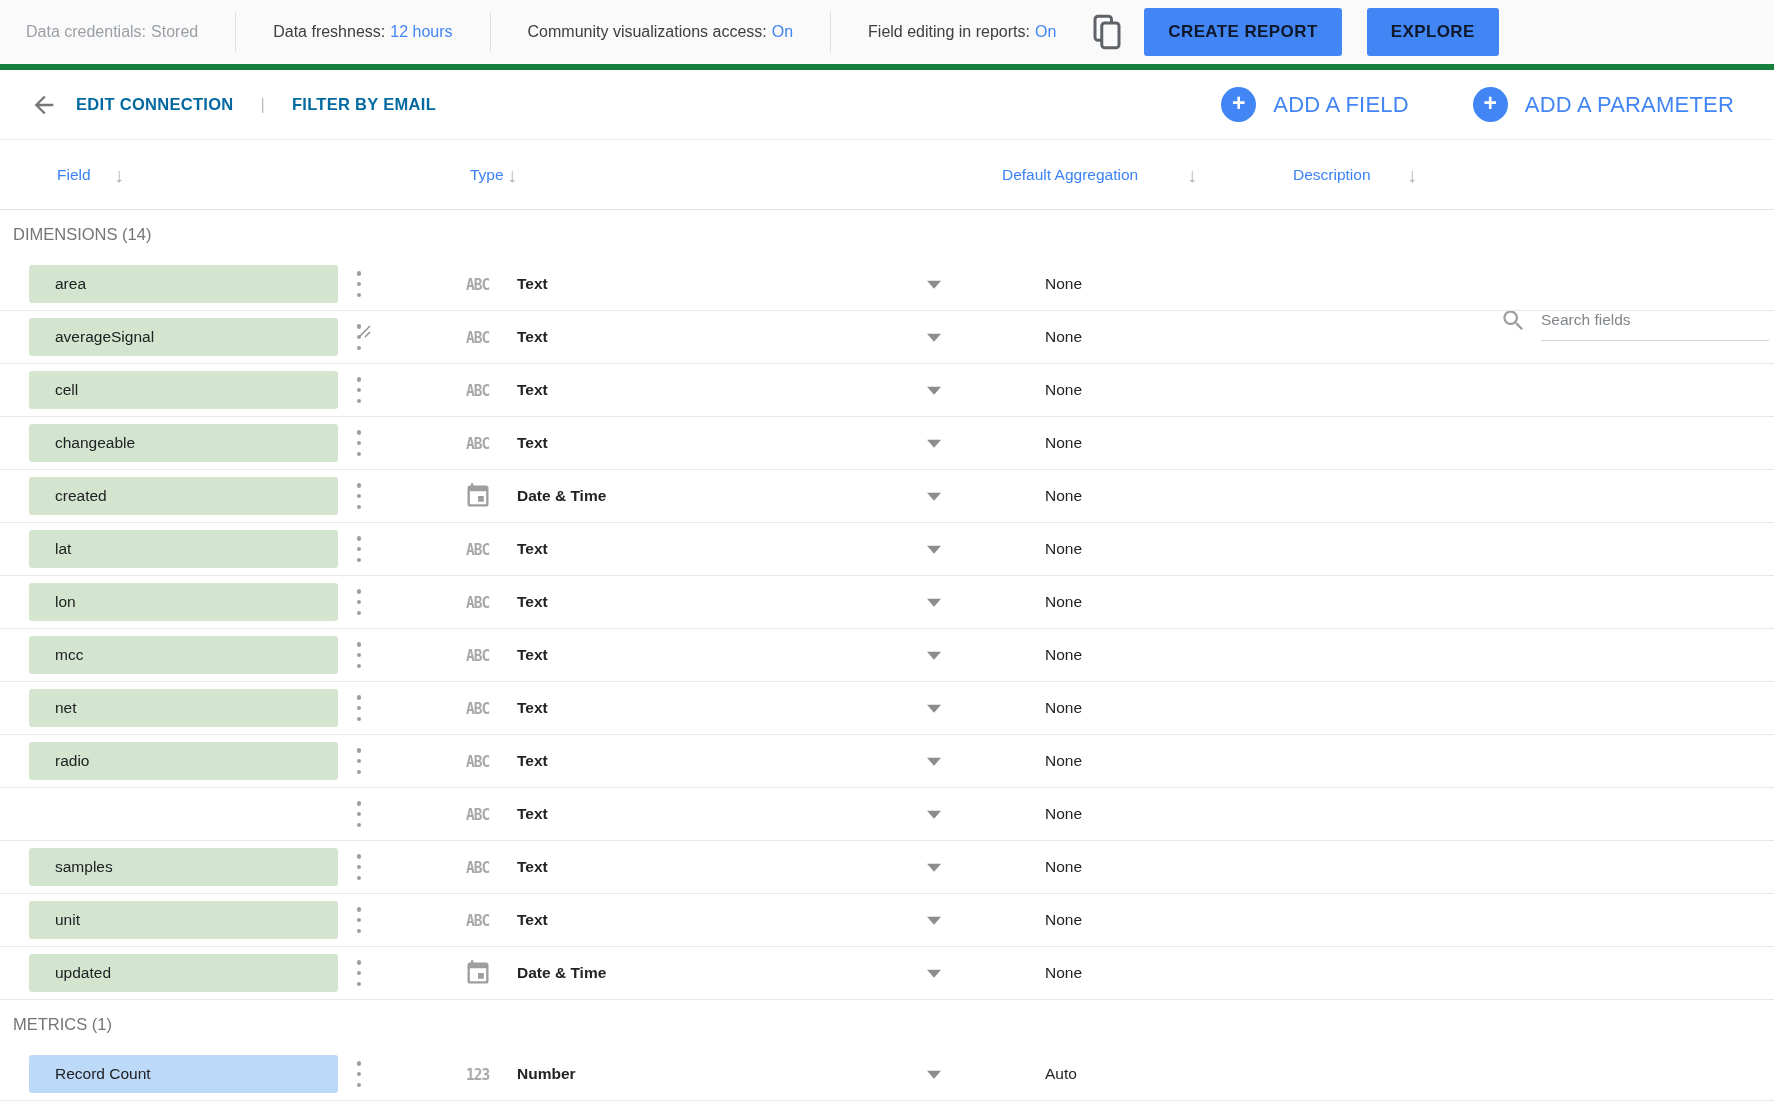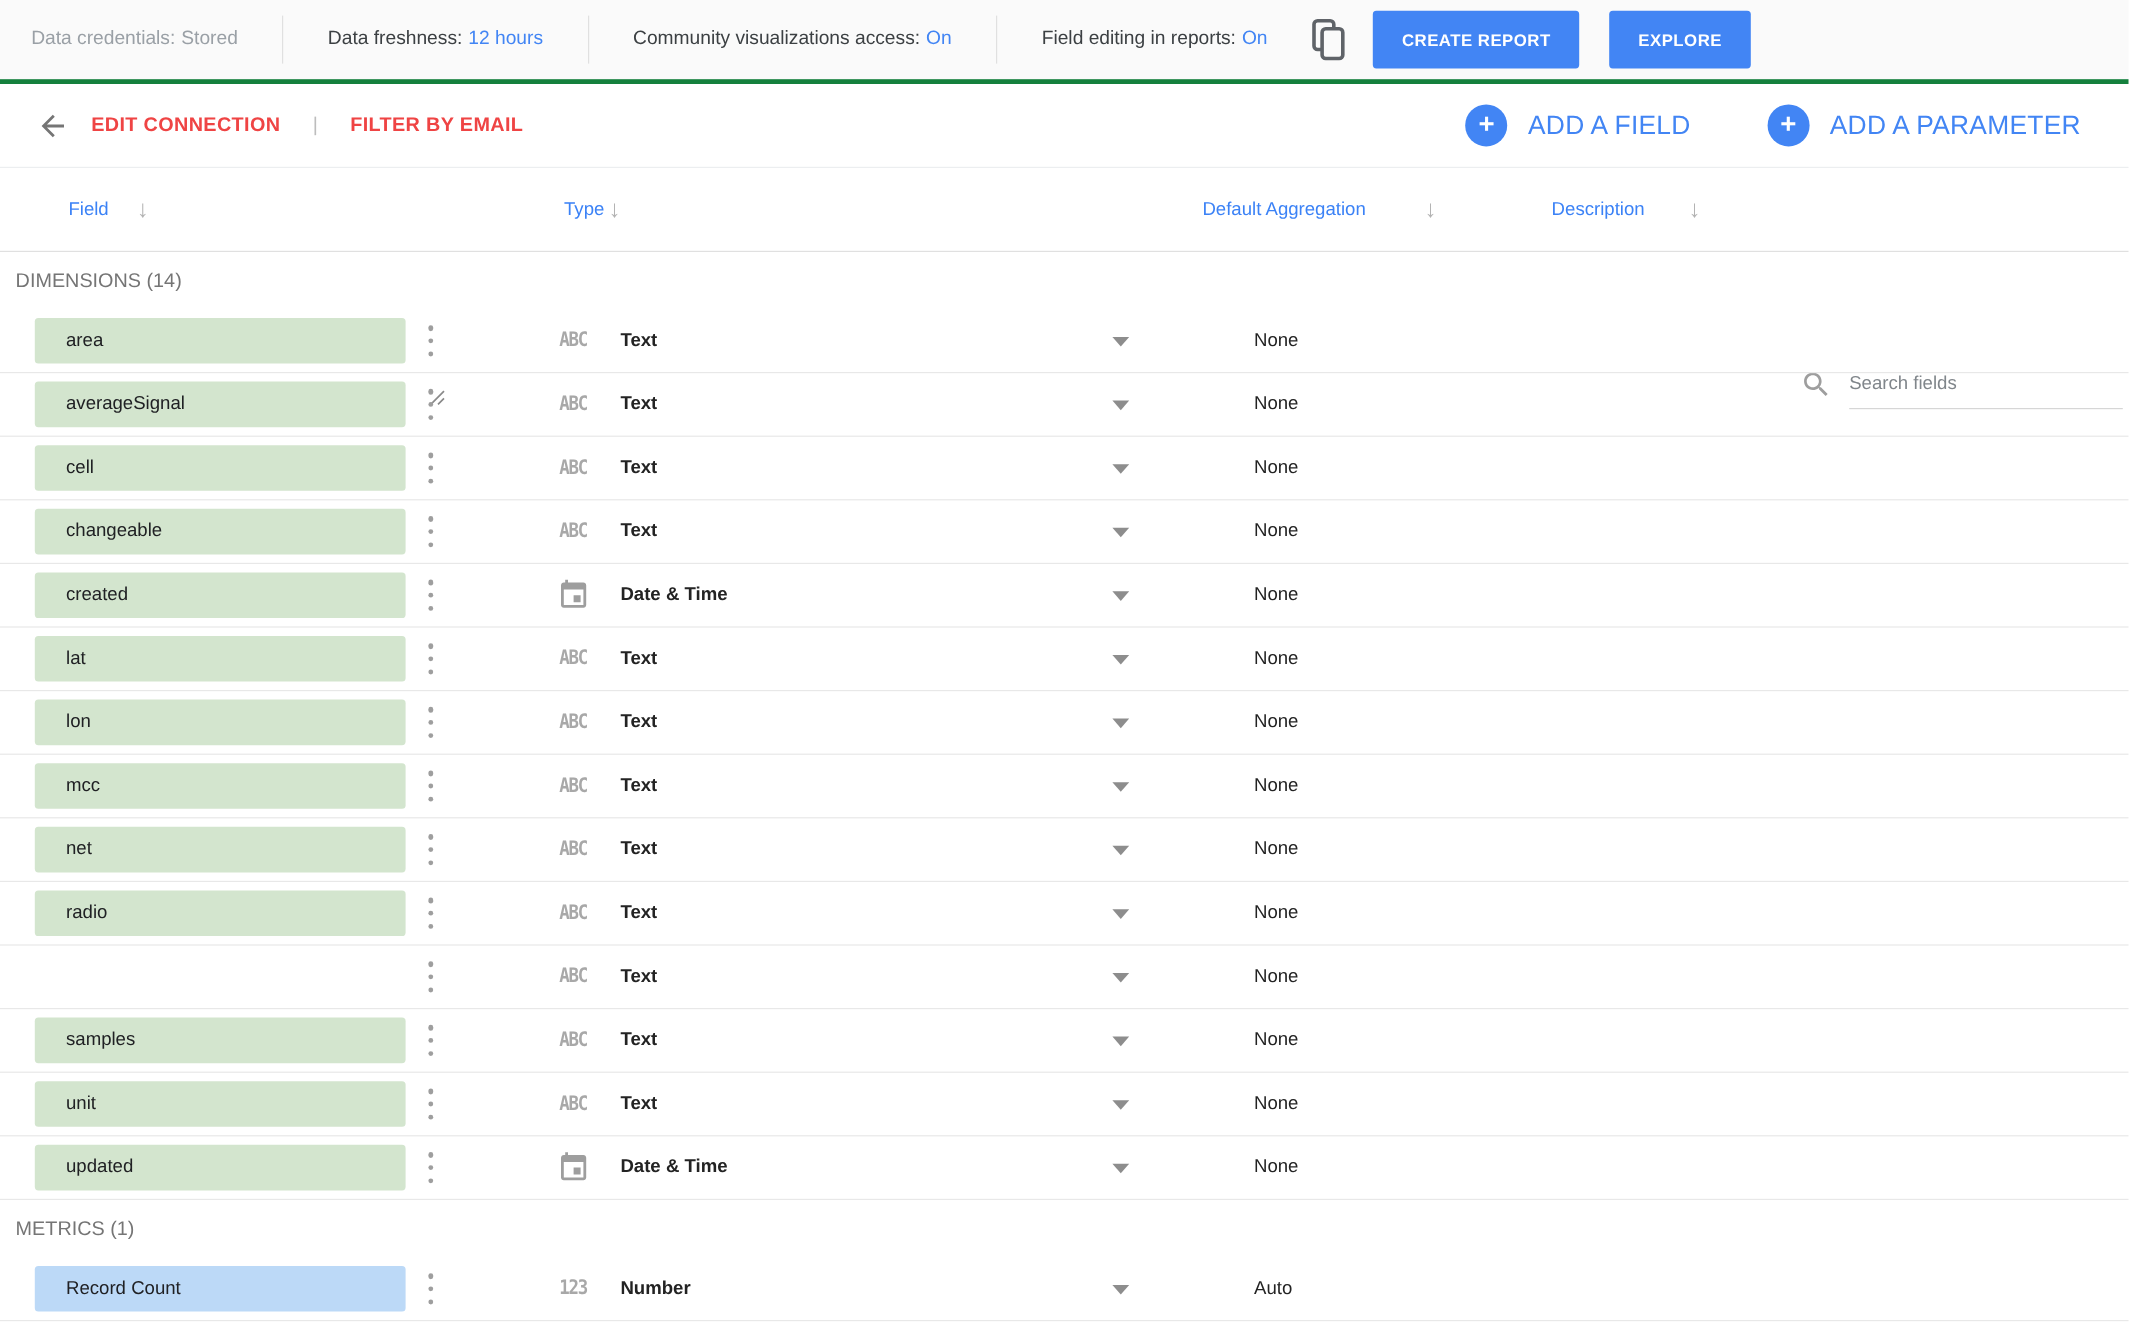--- a/index.html
+++ b/index.html
@@ -4,41 +4,41 @@
 <style>
   * { margin:0; padding:0; box-sizing:border-box; }
   html,body { background:#fff; }
   .app {
     width:1774px; height:1114px; position:relative; background:#fff; overflow:hidden;
     font-family:"Liberation Sans", sans-serif; color:#202124;
   }
   
   .status-bar {
     height:70px; display:flex; align-items:center;
-    padding:0 9px 0 26px; background:#fafafa; border-bottom:4px solid #15803d;
+    padding:0 9px 0 26px; background:#fafafa; border-bottom:6px solid #15803d;
     font-size:16px; white-space:nowrap;
   }
   .sb-muted { color:#9aa0a6; }
   .sb-label { color:#3c4043; }
   .sb-link  { color:var(--accent,#4285f4); cursor:pointer; margin-left:5px; }
   .sb-div   { width:1px; height:40px; background:#e0e0e0; margin:0 37px; flex:none; }
   .copy-btn { margin-left:34px; flex:none; width:34px; height:40px; display:flex; align-items:center; justify-content:center; cursor:pointer; }
   .btn {
     height:48px; margin-left:20px; padding:0 24px; border:none; border-radius:3px;
-    background:var(--accent,#4285f4); color:#ffffff; font-family:inherit;
-    font-size:14px; font-weight:bold; letter-spacing:.4px; cursor:pointer; flex:none;
+    background:var(--accent,#4285f4); color:#0f172a; font-family:inherit;
+    font-size:17px; font-weight:bold; letter-spacing:.4px; cursor:pointer; flex:none;
   }
   .btn.explore { margin-left:25px; }
   
   .toolbar {
     height:70px; display:flex; align-items:center; padding:0 40px 0 30px;
     border-bottom:1px solid #eceef0; font-size:16.5px; white-space:nowrap;
   }
   .back-btn { width:30px; height:30px; display:flex; align-items:center; cursor:pointer; flex:none; }
-  .tb-link { color:#ef4444; font-weight:bold; letter-spacing:.3px; cursor:pointer; margin-left:16px; }
+  .tb-link { color:#0369a1; font-weight:bold; letter-spacing:.3px; cursor:pointer; margin-left:16px; }
   .tb-pipe { color:#bdbdbd; margin:0 27px; }
   .tb-right { margin-left:auto; display:flex; align-items:center; }
   .add-group { display:flex; align-items:center; cursor:pointer; }
   .add-group + .add-group { margin-left:64px; }
   .plus-circle {
     width:35px; height:35px; border-radius:50%; background:var(--accent,#4285f4);
     color:#fff; display:flex; align-items:center; justify-content:center;
     font-size:23px; font-weight:bold; line-height:1; flex:none; padding-bottom:2px;
   }
   .add-label { color:var(--accent,#4285f4); font-size:22px; letter-spacing:.2px; margin-left:17px; }

